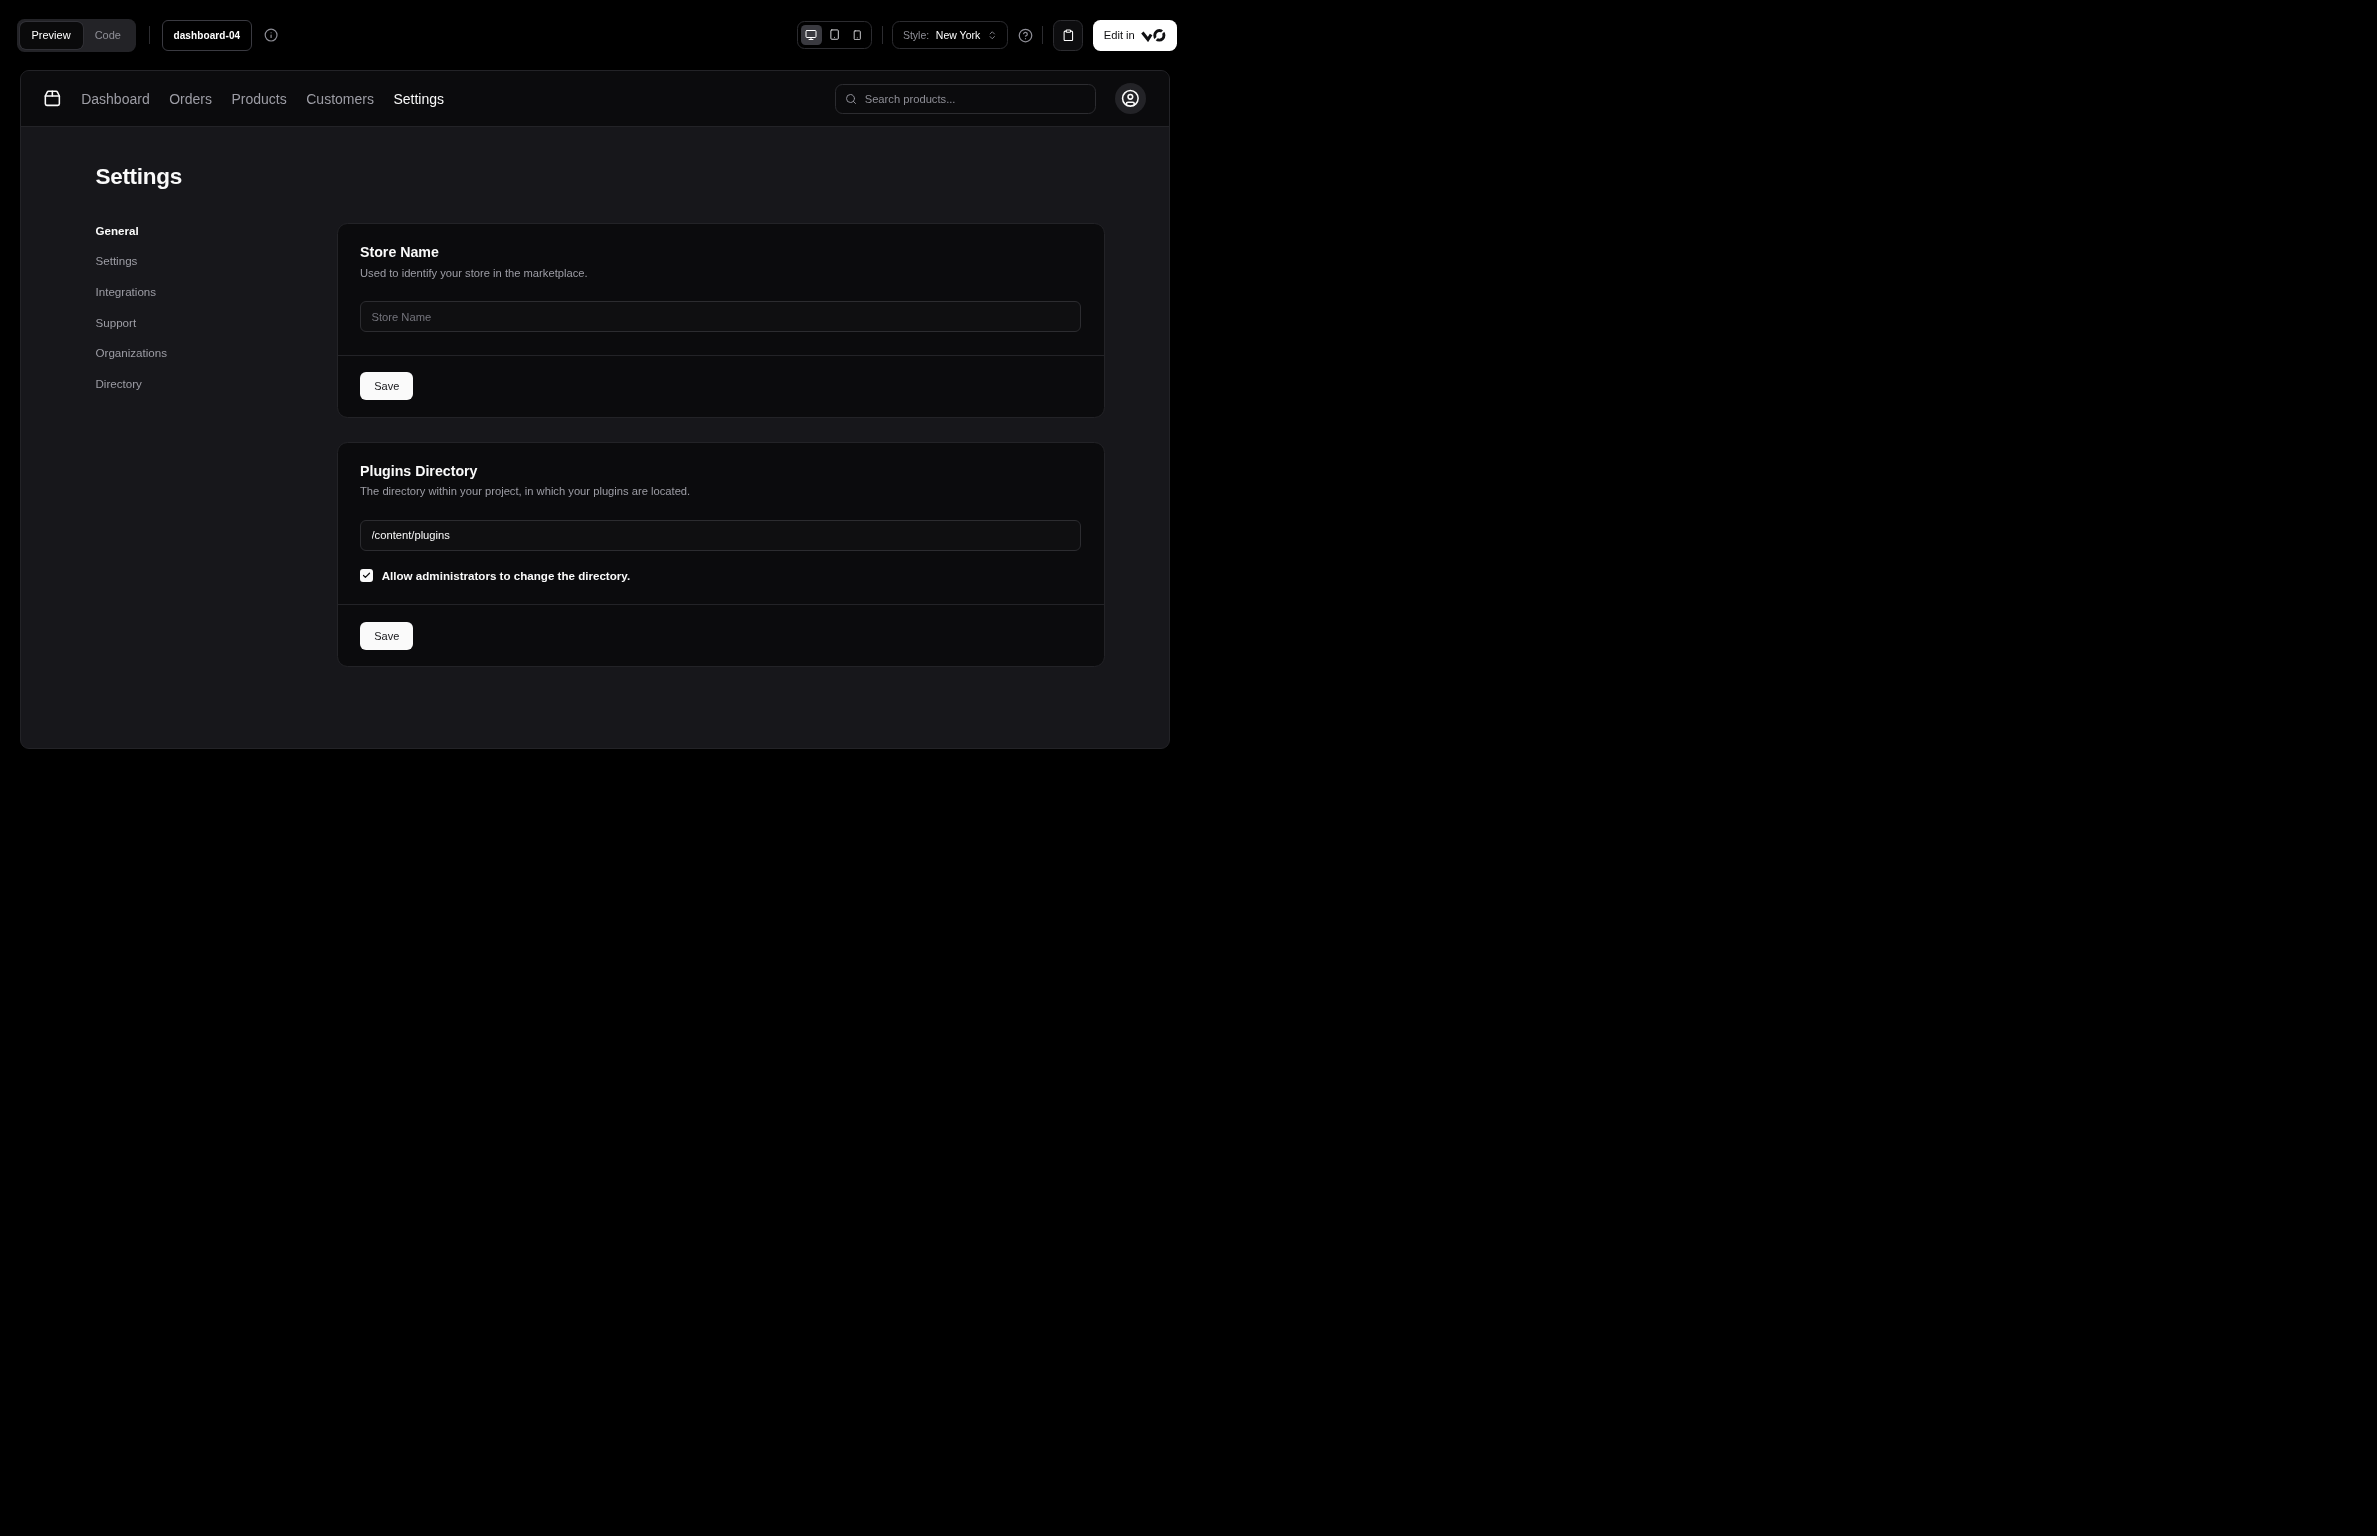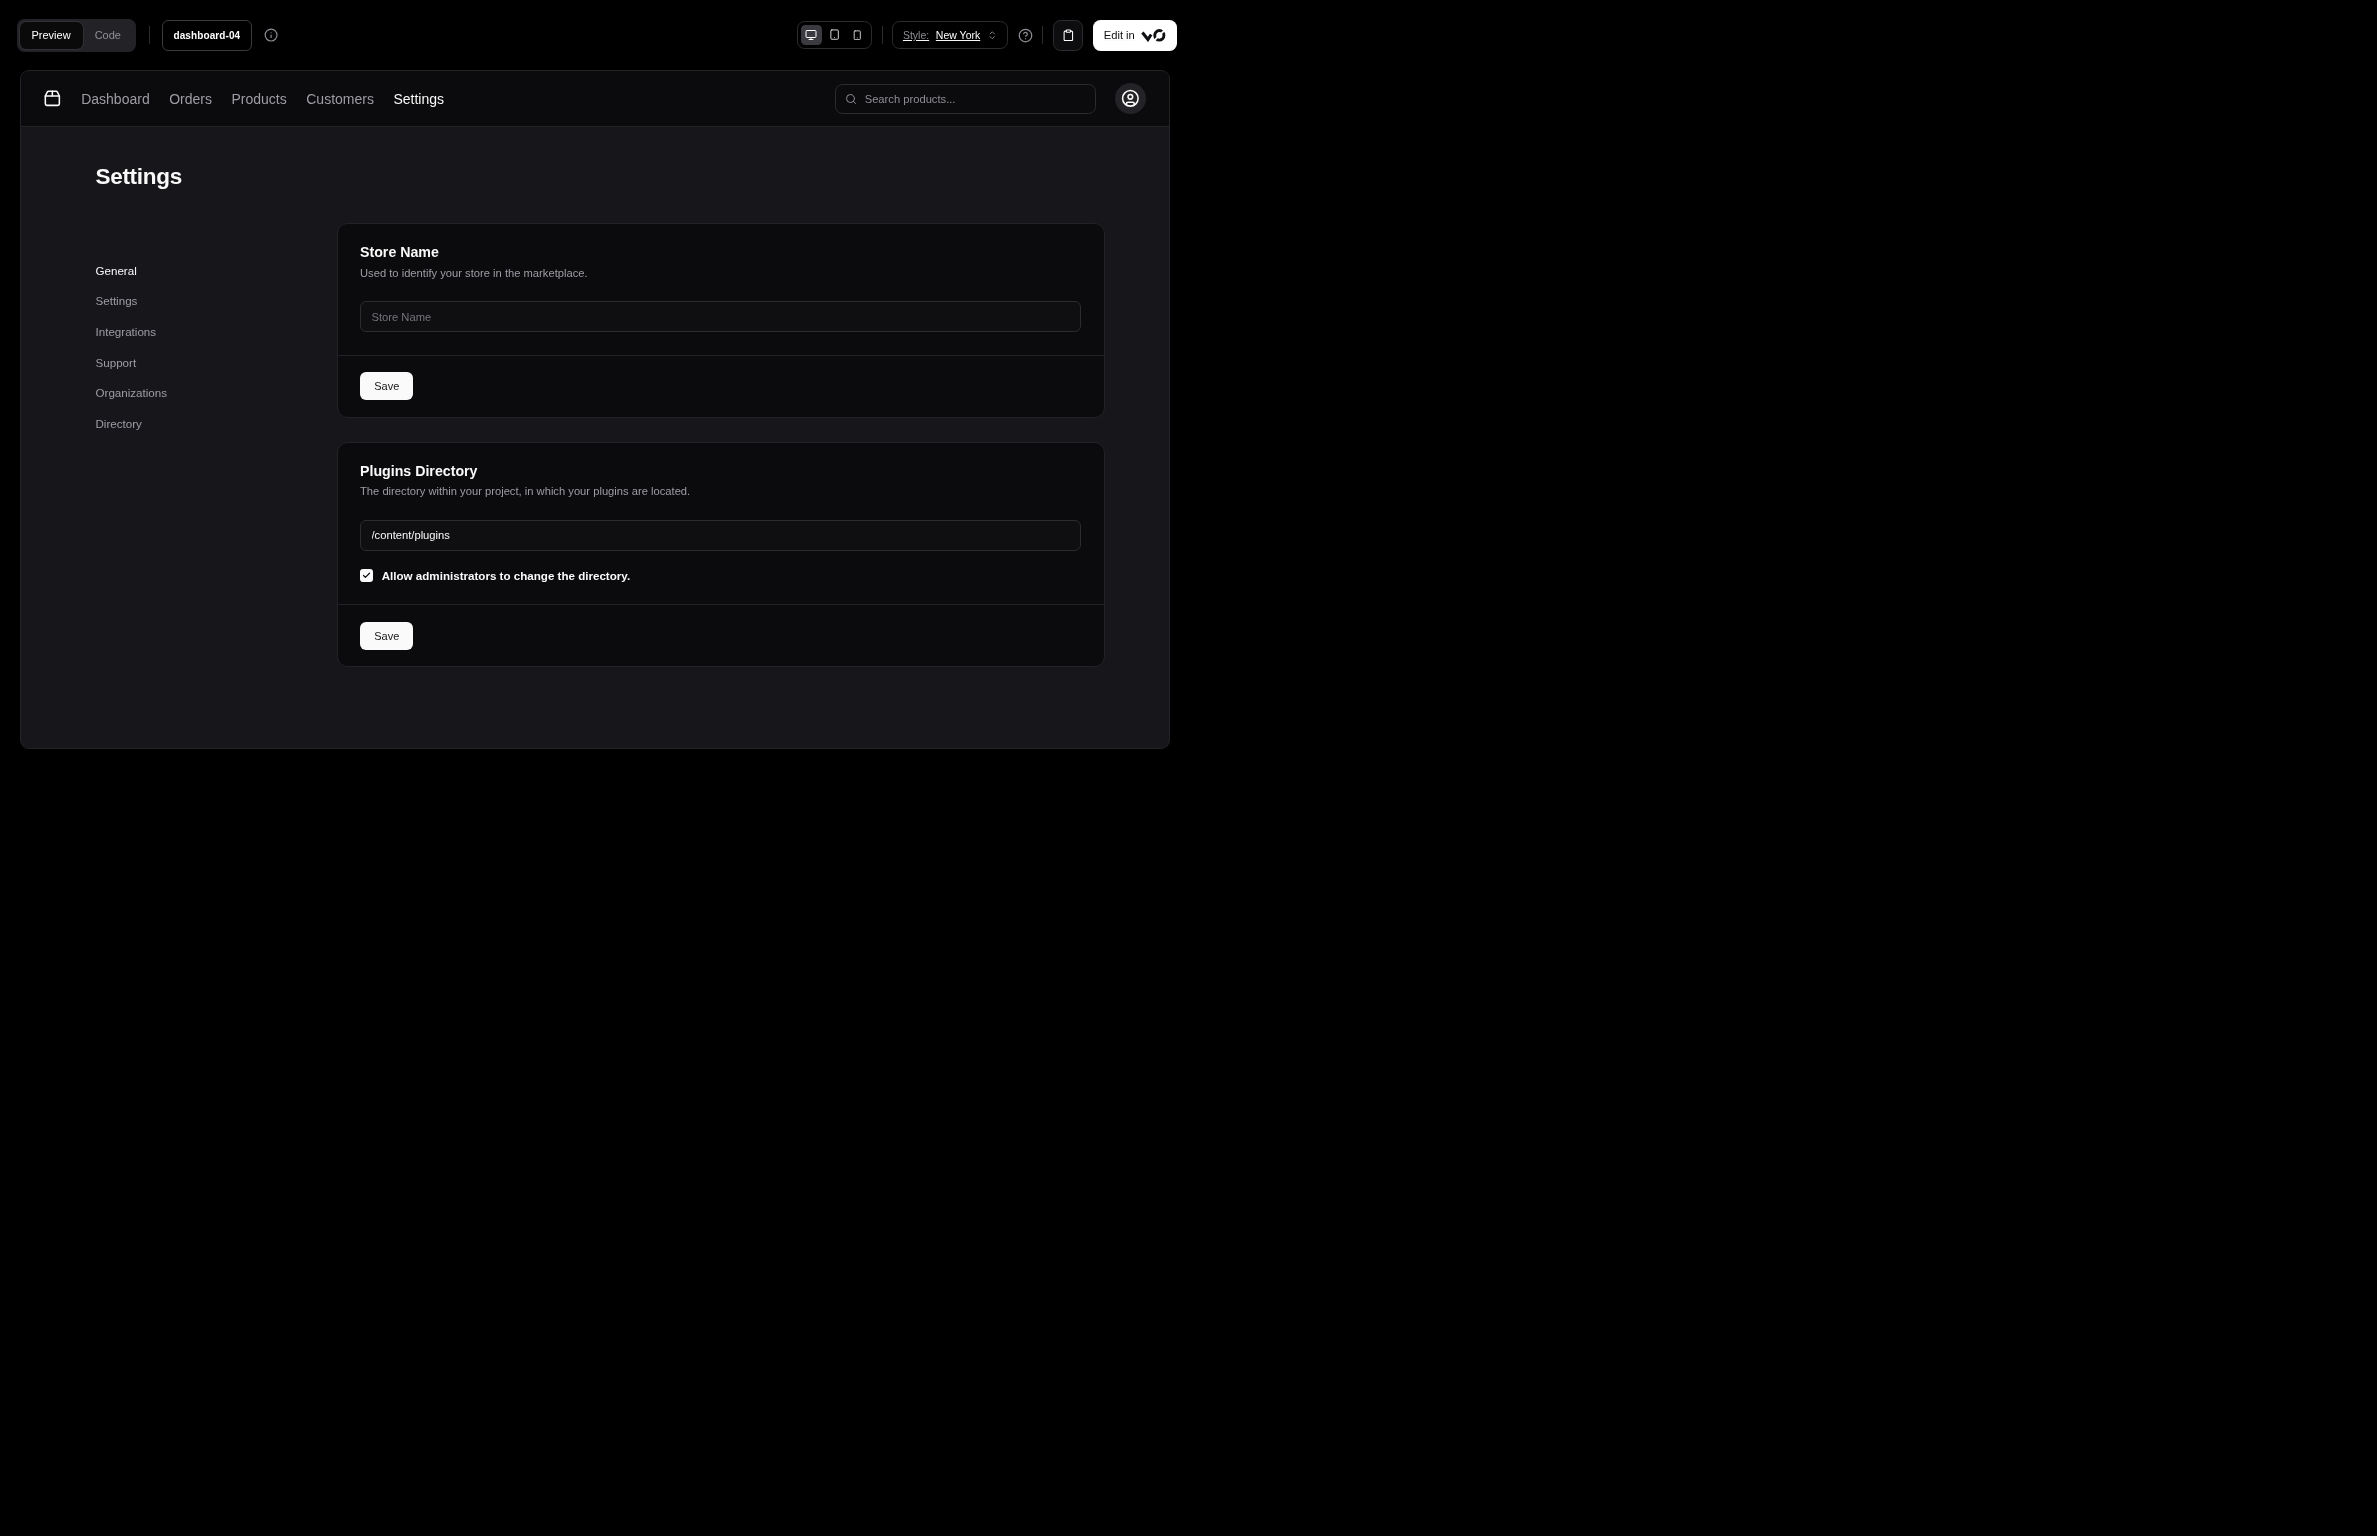--- a/index.html
+++ b/index.html
@@ -16,21 +16,21 @@
 
   
   .chrome {
     height:70px;
     display:flex; align-items:center; justify-content:space-between;
     padding:0 12px 0 16.5px;
     background:#000;
   }
   .chrome-left, .chrome-right { display:flex; align-items:center; }
   .chrome-left { gap:12.7px; }
-  .chrome-right { gap:9.7px;text-decoration:underline; }
+  .chrome-right { gap:9.7px; }
 
   .mode-toggle {
     display:flex; align-items:center;
     background:#232327; border-radius:7.5px; padding:3px;
   }
   .mode-btn {
     height:27px; padding:0 12px; border:0; border-radius:6px;
     background:transparent; color:#8e8e96; font-size:11px;
   }
   .mode-btn.active {
@@ -129,21 +129,21 @@
   }
   .settings-grid {
     display:grid; grid-template-columns:195px 1fr; gap:0 46px;
     align-items:start;
   }
   .side-nav { display:flex; flex-direction:column; gap:18px; padding-top:1.5px; }
   .side-link {
     background:none; border:0; padding:0; text-align:left;
     color:#9d9da5; font-size:11.6px; line-height:12.7px;
   }
-  .side-link.active { color:#fafafa; font-weight:400;margin-top:40px; }
+  .side-link.active { color:#fafafa; font-weight:700; }
 
   .cards { display:flex; flex-direction:column; gap:24px; }
   .card {
     background:#0b0b0d;
     border:0.7px solid #232327; border-radius:10.5px;
   }
   .card-header { padding:20px 22.5px 0; }
   .card-title { font-size:14.2px; font-weight:700; color:#fafafa; margin-bottom:6.7px; }
   .card-desc { font-size:11.2px; color:#9d9da5; }
   .card-content { padding:22.5px 22.5px 22.5px; }

